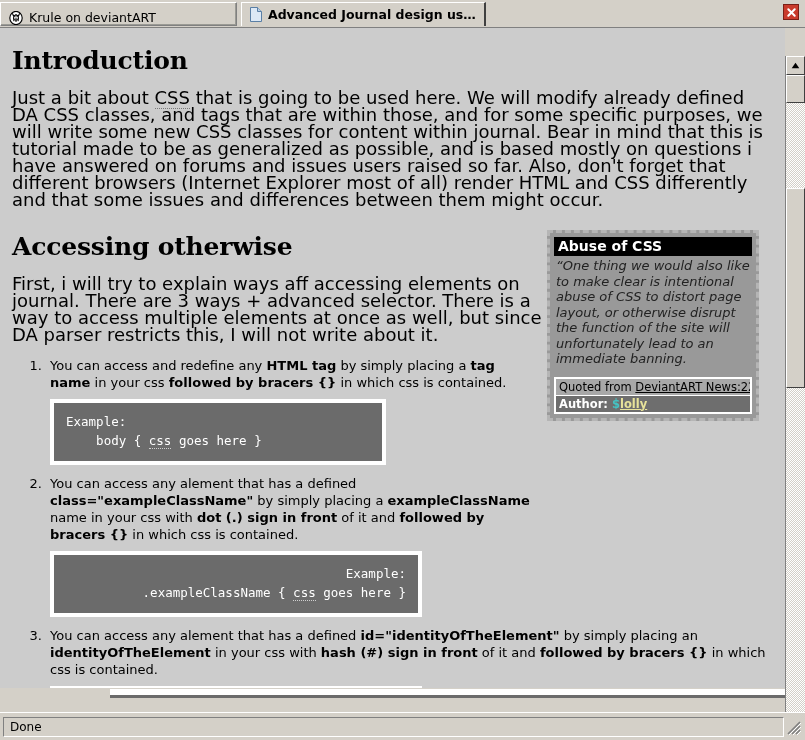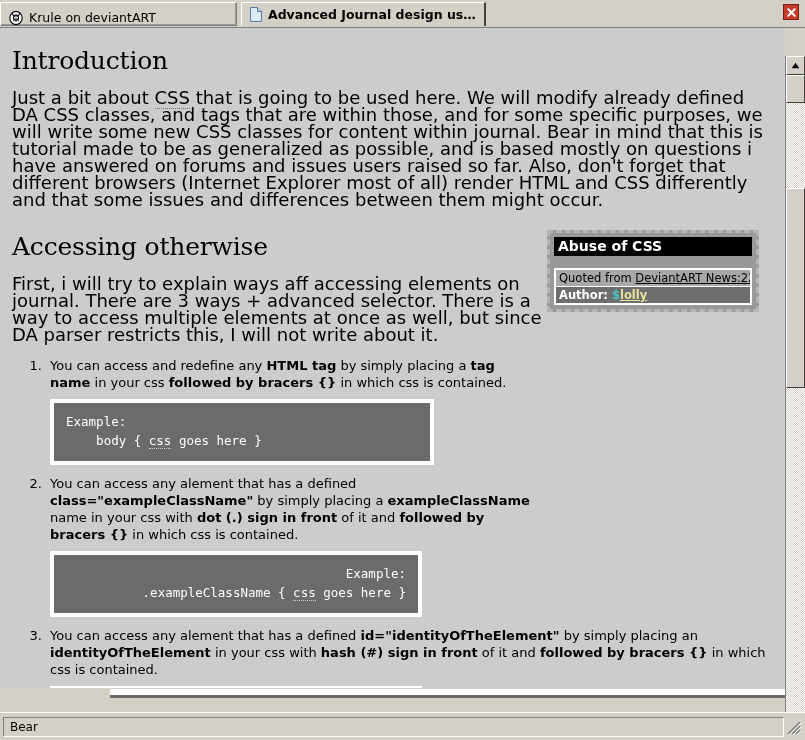--- a/index.html
+++ b/index.html
@@ -114,21 +114,21 @@
     width: 785px;
     height: 672px;
     background: #cccccc;
     overflow: hidden;
     box-sizing: border-box;
     padding: 8px 12px 0 12px;
   }
   h1.heading {
     font-family: "DejaVu Serif", serif;
     font-size: 25px;
-    font-weight: normal;
+    font-weight: bold;
     margin: 10px 0 14px 0;
     letter-spacing: -0.2px;
   }
   h1.heading.second { margin-top: 24px; }
   p.para {
     margin: 0 0 4px 0;
     font-size: 18px;
     line-height: 17px;
     max-width: 758px;
   }
@@ -157,21 +157,21 @@
     background: #6b6b6b;
     border: 4px solid #ffffff;
     color: #ffffff;
     font-family: "DejaVu Sans Mono", monospace;
     font-size: 12.5px;
     line-height: 19px;
     padding: 9px 12px 11px 12px;
     white-space: pre;
     box-sizing: border-box;
   }
-  .codeblock.w1 { width: 384px; }
+  .codeblock.w1 { width: 336px; }
   .codeblock.w2 { width: 372px; text-align: right; }
   .codeblock.w3 { width: 372px; font-family: Liberation Mono, monospace; }
   .code-abbr { border-bottom: 1px dotted #d0d0d0; }
 
   
   .quotebox {
     position: absolute;
     right: 26px;
     top: 202px;
     width: 212px;
@@ -402,20 +402,21 @@
           <span><span>You can access any alement that has a defined </span><b>id="identityOfTheElement"</b><span> by simply placing an </span><b>identityOfTheElement</b><span> in your css with </span><b>hash (#) sign in front</b><span> of it and </span><b>followed by bracers {}</b><span> in which css is contained.</span></span>
           <div class="codeblock w3"><span>Example:</span>
 <span>    #identityOfTheElement { </span><span class="code-abbr">css</span><span> goes here }</span></div>
         </li>
 
       </ol>
 
       <div class="quotebox">
         <div class="quote-header">Abuse of CSS</div>
         <div class="quote-body">
+          <p>“One thing we would also like to make clear is intentional abuse of CSS to distort page layout, or otherwise disrupt the function of the site will unfortunately lead to an immediate banning.</p>
         </div>
         <div class="quote-footer">
           <div class="quote-footer-row top"><span>Quoted from </span><a class="q-link" href="#">DeviantART News:22624</a></div>
           <div class="quote-footer-row bottom"><span>Author: </span><span class="sym-dollar">$</span><a class="author-link" href="#">lolly</a></div>
         </div>
       </div>
 
       <div class="hscroll">
         <div class="h-thumb"></div>
       </div>
@@ -433,21 +434,21 @@
       </div>
       <div class="sb-btn bottom">
         <svg viewBox="0 0 9 7" width="9" height="7">
           <path d="M0.7 0.8 L8.3 0.8 L4.5 6.2 Z" fill="#000000"></path>
         </svg>
       </div>
     </div>
   </div>
 
   <div class="statusbar">
-    <div class="status-panel">Bear</div>
+    <div class="status-panel">Done</div>
     <span class="grip">
       <svg viewBox="0 0 18 18" width="18" height="18">
         <path d="M16 4 L4 16 M16 8 L8 16 M16 12 L12 16" stroke="#808080" stroke-width="1.6"></path>
         <path d="M17 5 L5 17 M17 9 L9 17 M17 13 L13 17" stroke="#ffffff" stroke-width="1"></path>
       </svg>
     </span>
   </div>
 
 </div>
 

